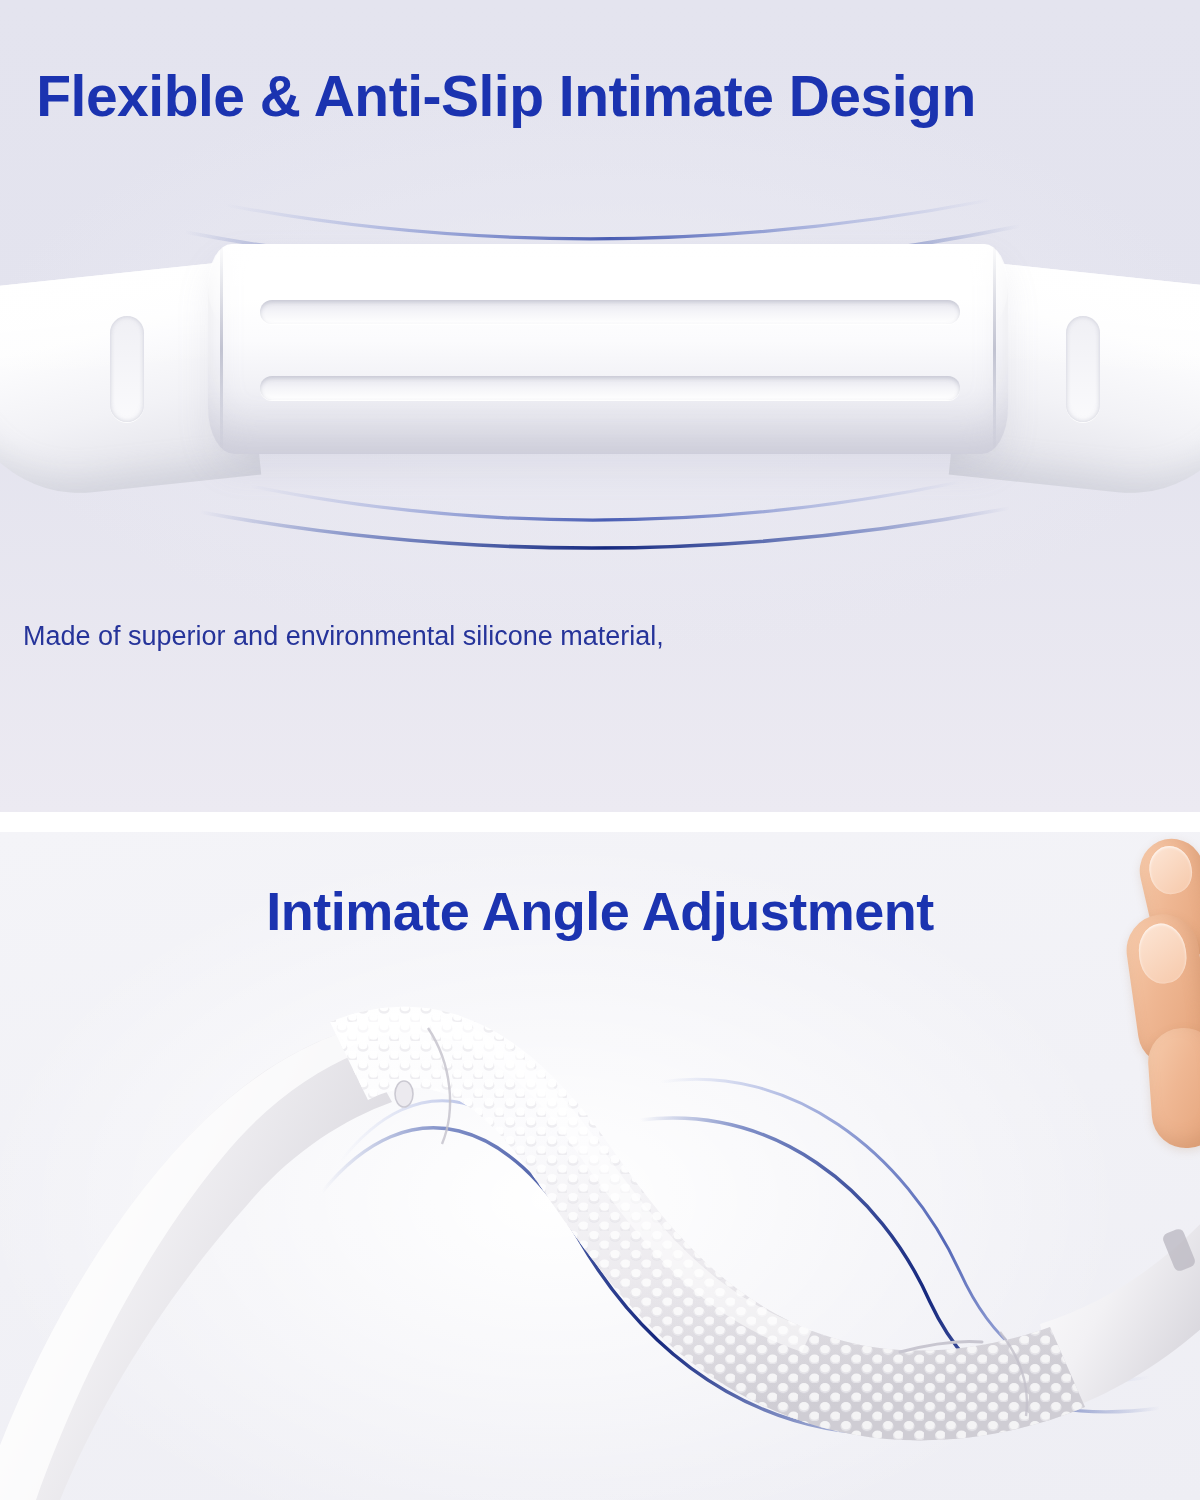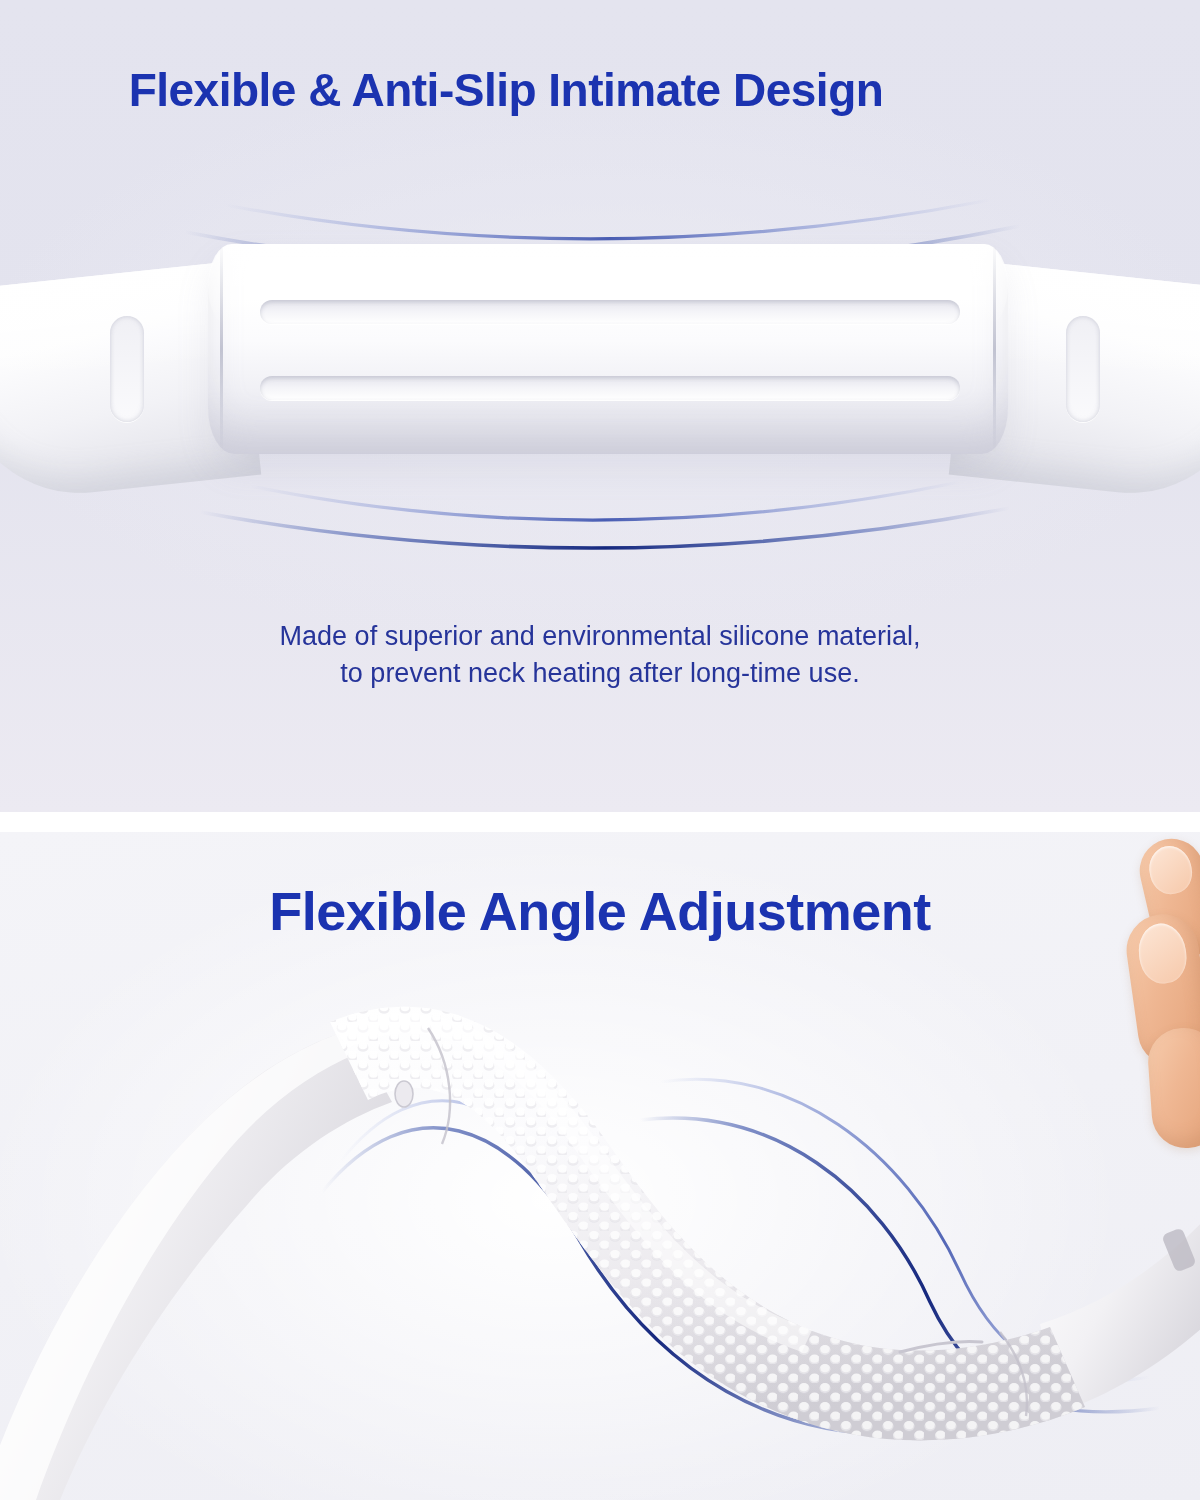--- a/index.html
+++ b/index.html
@@ -20,21 +20,21 @@
     width:1200px; height:812px;
     background:
       radial-gradient(ellipse 900px 420px at 50% 45%, #ebebf3 0%, rgba(235,235,243,0) 70%),
       linear-gradient(180deg,#e4e4ef 0%, #e3e3ee 45%, #eceaf2 100%);
     overflow:hidden;
   }
 
   .title-1 {
     position:absolute; left:0; top:63px; width:1012px;
     text-align:center;
-    font-size:46px; font-weight:bold;
+    font-size:57px; font-weight:bold;
     letter-spacing:-0.5px;
     color:#1b33b0;
   }
 
   
   .arc-wrap-1 { position:absolute; left:0; top:0; width:1200px; height:812px; }
 
   
   .band1-wrap { position:absolute; left:-40px; top:238px; width:1290px; height:265px; }
 
@@ -103,23 +103,23 @@
     position:absolute; width:34px; height:106px; border-radius:18px;
     background:linear-gradient(180deg,#f0f0f5,#fafafc);
     box-shadow:inset 0 0 5px rgba(168,170,188,.55), 0 1px 0 rgba(255,255,255,.85);
   }
   .b1-slot.sl { left:150px; top:78px; }
   .b1-slot.sr { right:150px; top:78px; }
 
   
   .para-1 {
     position:absolute; left:0; top:618px; width:1200px;
-    text-align:center;
     font-size:27px; line-height:37px;
     color:#26349a;
+    padding-left:23px;
   }
   .para-1 .ln { display:block; }
 
   
   .divider {
     position:absolute; left:0; top:812px; width:1200px; height:20px;
     background:#ffffff;
   }
 
   
@@ -202,29 +202,28 @@
       <div class="b1-center">
         <div class="b1-seam s-l"></div>
         <div class="b1-seam s-r"></div>
         <div class="b1-groove g1"></div>
         <div class="b1-groove g2"></div>
       </div>
     </div>
 
     <div class="para-1">
       <span class="ln">Made of superior and environmental silicone material,</span>
-      <span class="ln">to prevent neck heating after long-time use.</span>
     </div>
   </section>
 
   <div class="divider"></div>
 
   <section class="panel-2">
 
-    <h1 class="title-2">Flexible Angle Adjustment</h1>
+    <h1 class="title-2">Intimate Angle Adjustment</h1>
 
     <svg class="svg2" viewBox="0 0 1200 668" xmlns="http://www.w3.org/2000/svg">
       <defs>
         <linearGradient id="bandBody" x1="0" y1="0" x2="0.25" y2="1">
           <stop offset="0%" stop-color="#ffffff"></stop>
           <stop offset="35%" stop-color="#fbfbfd"></stop>
           <stop offset="68%" stop-color="#eceaee"></stop>
           <stop offset="100%" stop-color="#cfcdd4"></stop>
         </linearGradient>
         <linearGradient id="bandArm" x1="0" y1="0" x2="1" y2="0.6">

